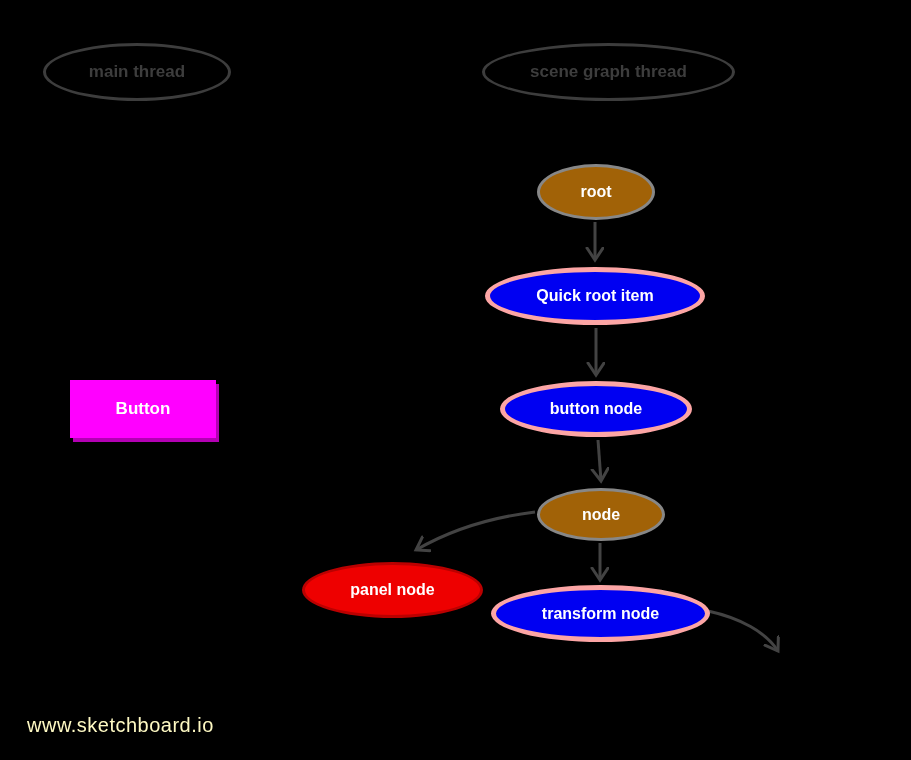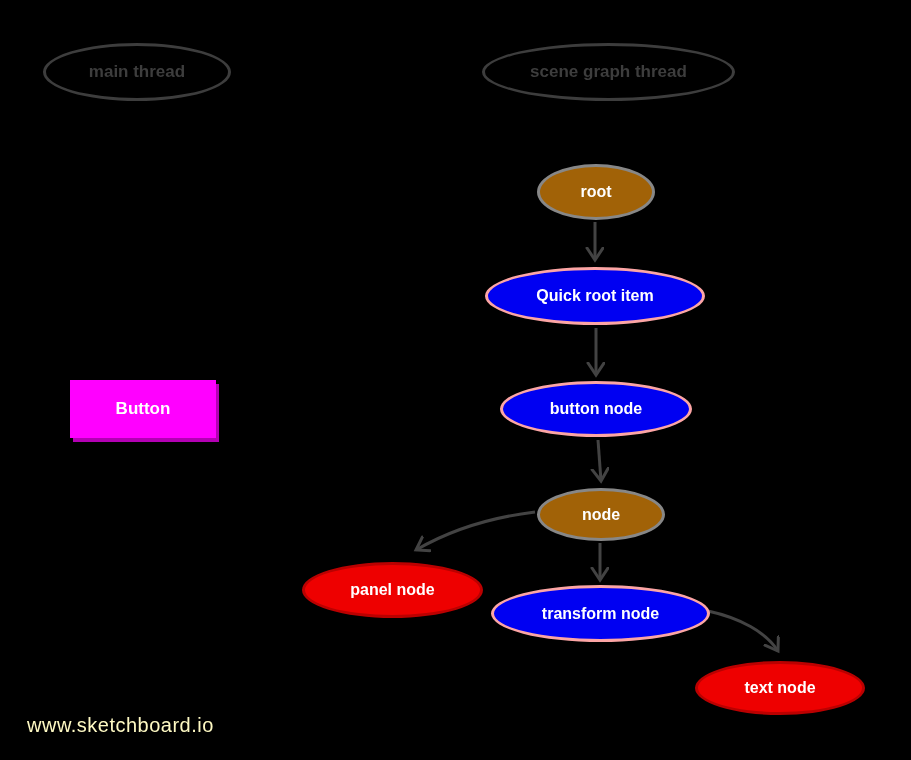--- a/index.html
+++ b/index.html
@@ -43,21 +43,21 @@
     border: 3px solid #3d3d3d;
     color: #3d3d3d;
     font-size: 17px;
   }
   .node-gray {
     background: #a16207;
     border: 3px solid #878787;
   }
   .node-blue {
     background: #0000f2;
-    border: 3px solid #fca5a5;
+    border: 5px solid #fca5a5;
   }
   .node-red {
     background: #ee0000;
     border: 3px solid #bb0000;
   }
   .main-thread-ellipse { left: 43px; top: 43px; width: 188px; height: 58px; }
   .scene-thread-ellipse { left: 482px; top: 43px; width: 253px; height: 58px; text-align: right; }
   .n-root      { left: 537px; top: 164px; width: 118px; height: 56px; }
   .n-quick     { left: 485px; top: 267px; width: 220px; height: 58px; }
   .n-buttonnode{ left: 500px; top: 381px; width: 192px; height: 56px; }
@@ -139,19 +139,16 @@
   </div>
 
   <div class="ellipse node-red n-panel">
     <span>panel node</span>
   </div>
 
   <div class="ellipse node-blue n-transform">
     <span>transform node</span>
   </div>
 
-  <div class="ellipse node-red n-textnode">
-    <span>text node</span>
-  </div>
 
   <div class="watermark">www.sketchboard.io</div>
 
 </div>
 
 </body></html>

